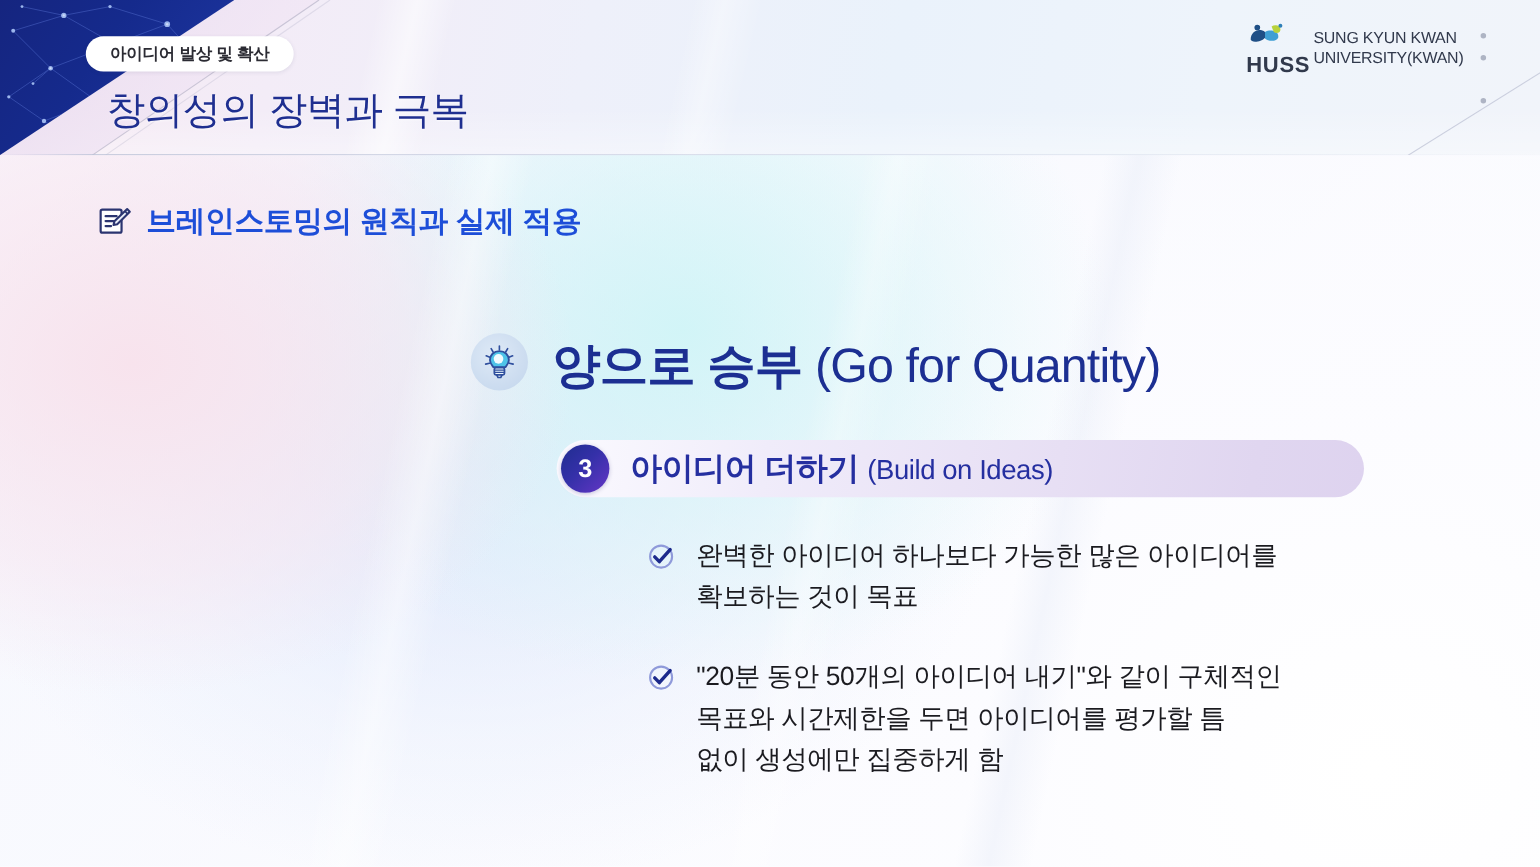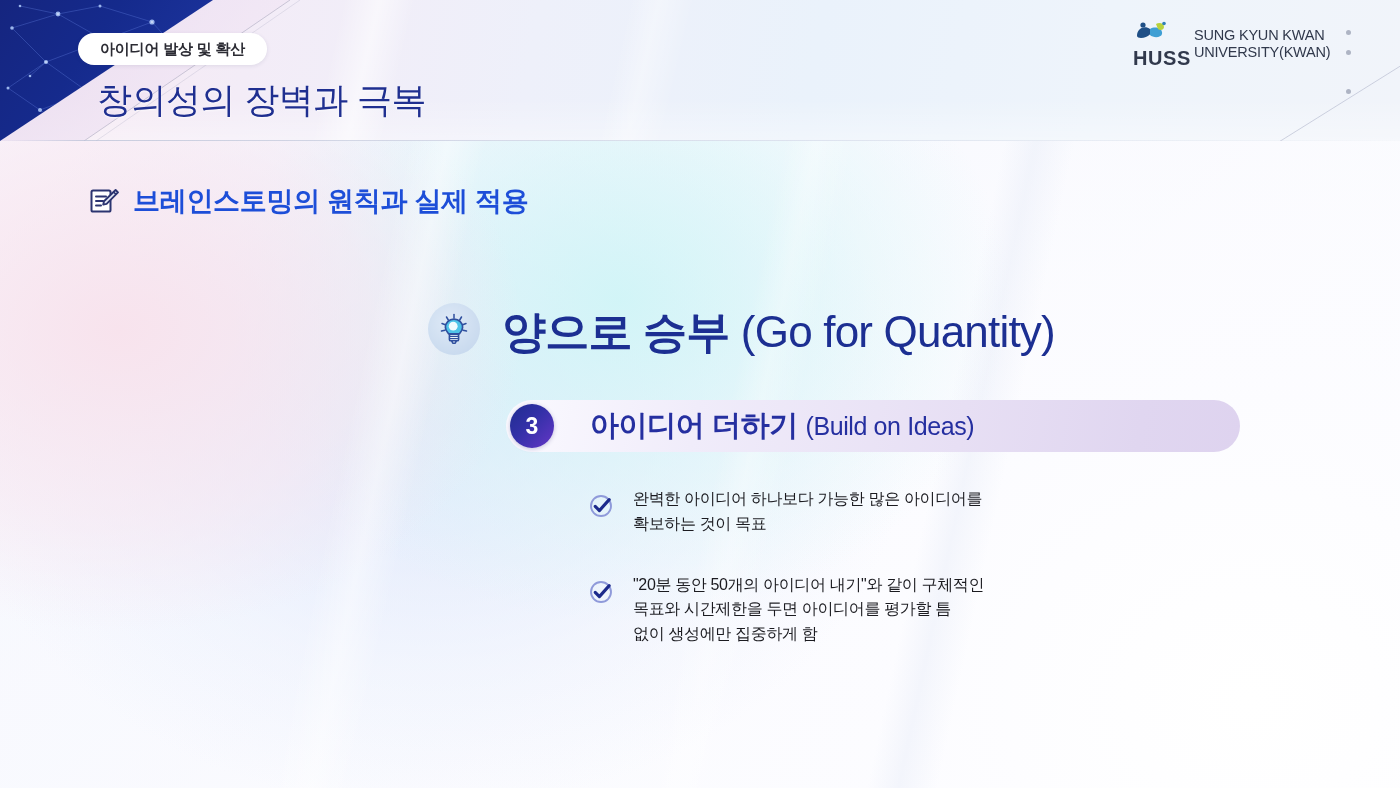--- a/index.html
+++ b/index.html
@@ -213,21 +213,21 @@
     border-radius: 50%;
     flex: none;
     background: linear-gradient(135deg, #1f2d8f 0%, #3430a8 45%, #6536c6 100%);
     color: #ffffff;
     font-size: 23px;
     font-weight: 600;
     display: flex; align-items: center; justify-content: center;
     box-shadow: 0 1px 4px rgba(40,30,110,0.25);
   }
   .num-pill-label {
-    margin-left: 36px;
+    margin-left: 19px;
     font-size: 29px;
     font-weight: 600;
     color: #252fa0;
     letter-spacing: -0.4px;
     white-space: nowrap;
   }
   .num-pill-label .en { font-weight: 400; font-size: 25px; }
 
   
   .bullets {
@@ -236,21 +236,21 @@
     width: 740px;
   }
   .bullet {
     display: flex;
     align-items: flex-start;
     gap: 19px;
     margin-bottom: 36px;
   }
   .check-ic { flex: none; margin-top: 6px; }
   .bullet-text {
-    font-size: 16px;
+    font-size: 24px;
     color: #1b1b20;
     line-height: 1.55;
     letter-spacing: -0.35px;
     white-space: pre-line;
   }
 </style>
 </head>
 <body>
 
 <div class="slide">

